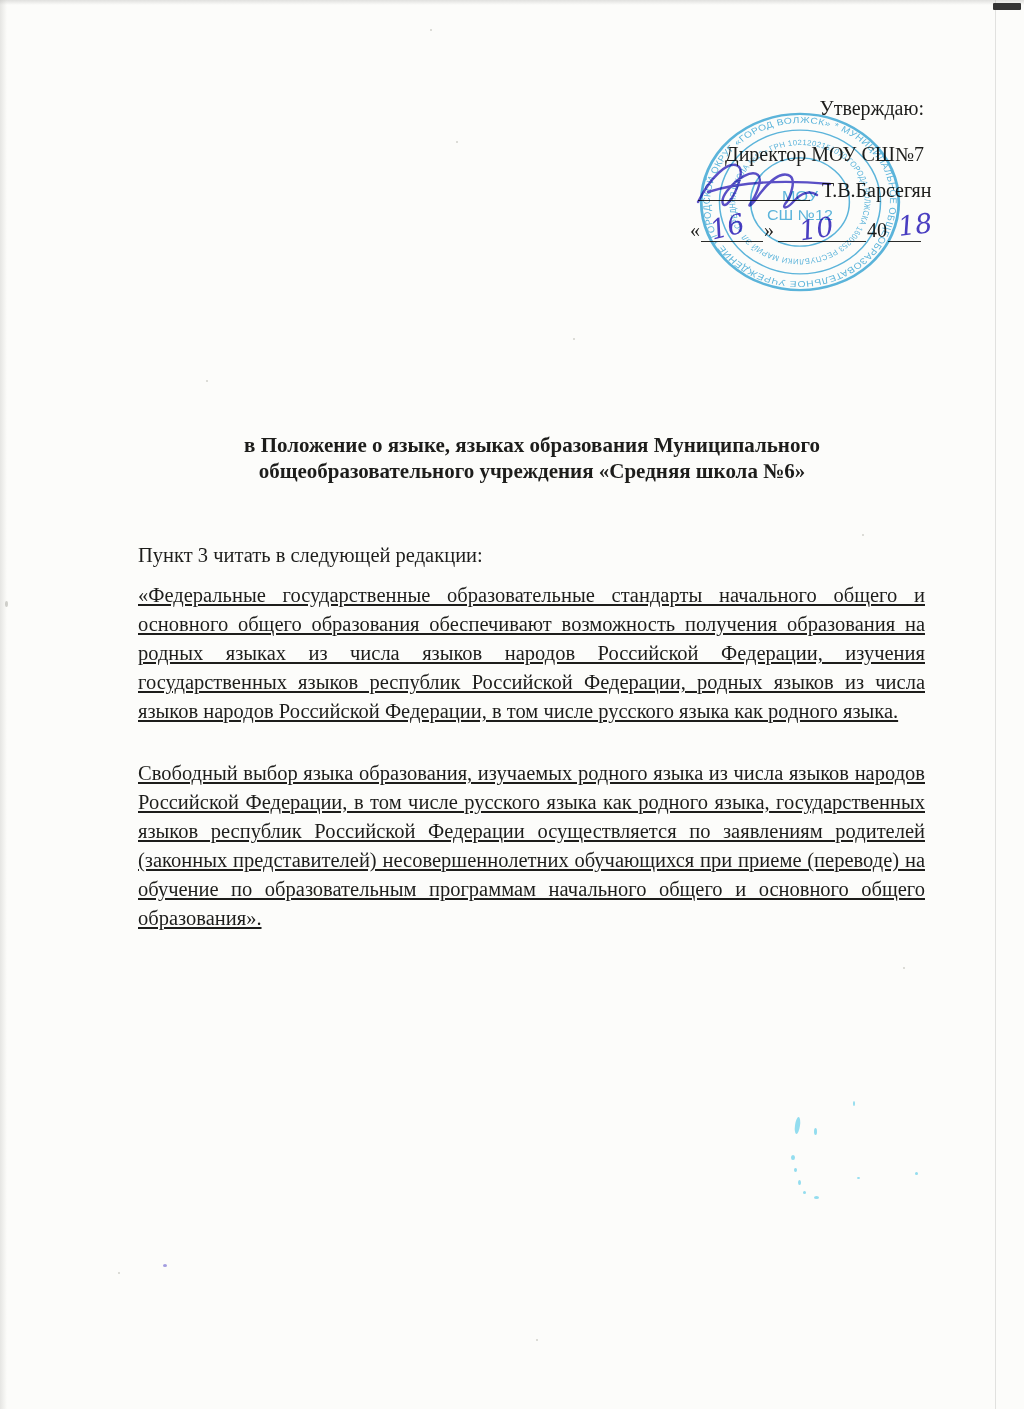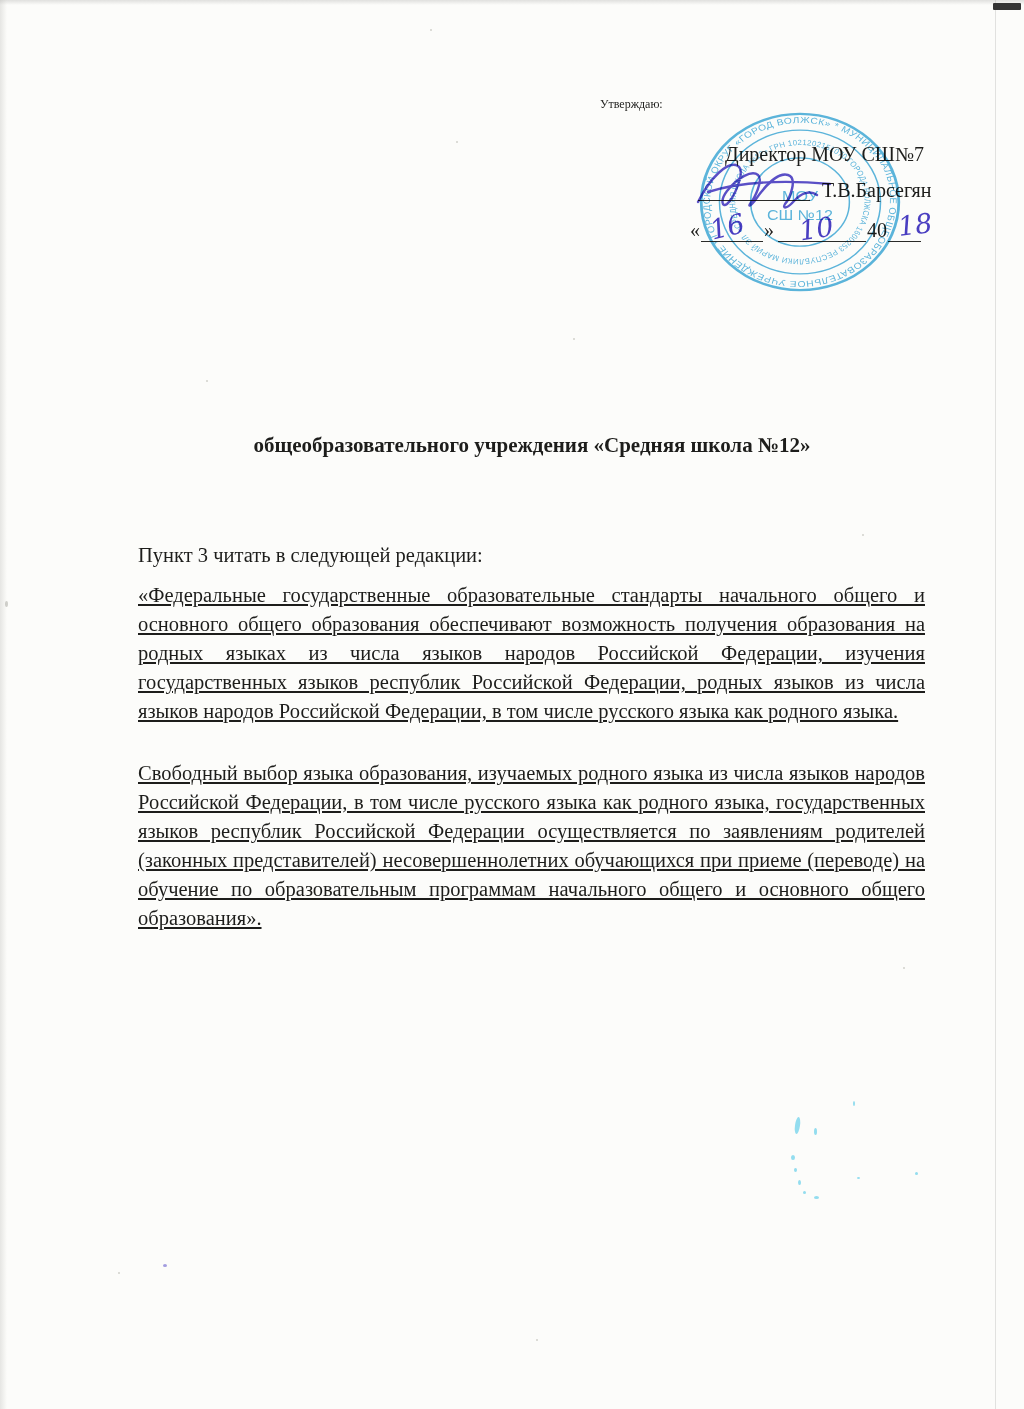--- a/index.html
+++ b/index.html
@@ -13,21 +13,21 @@
   .edge-left { position:absolute; left:0; top:0; width:7px; height:100%;
     background:linear-gradient(to right, rgba(150,150,145,0.22), rgba(150,150,145,0)); }
   .edge-top { position:absolute; left:0; top:0; width:100%; height:5px;
     background:linear-gradient(to bottom, rgba(190,190,188,0.45), rgba(190,190,188,0)); }
   .scan-line { position:absolute; left:995px; top:0; width:1px; height:100%;
     background:rgba(185,185,182,0.4); }
   .corner-bar { position:absolute; left:993px; top:3px; width:28px; height:7px;
     background:#343434; border-radius:1px; }
 
   
-  .approve   { position:absolute; top:97px;  left:600px; width:324px; font-size:12px; }
+  .approve   { position:absolute; top:97px;  left:600px; width:324px; text-align:right; font-size:20px; }
   .director  { position:absolute; top:143px; left:600px; width:324px; text-align:right; font-size:20px; }
   .sig-row   { position:absolute; top:178px; left:698px; display:flex; align-items:flex-end; }
   .sig-blank { display:inline-block; width:112px; height:22px; border-bottom:1.6px solid #2b2b29; }
   .sig-name  { font-size:20px; margin-left:12px; line-height:22px; }
   .date-row  { position:absolute; top:218px; left:689px; display:flex; align-items:flex-end; font-size:20px; line-height:24px; }
   .blank     { display:inline-block; height:23px; border-bottom:1.6px solid #2b2b29; }
   .b1 { width:62px; } .b2 { width:88px; margin-left:3px; } .b3 { width:33px; }
   .q  { padding:0 1px; }
 
   
@@ -113,21 +113,22 @@
       <textPath href="#outerArc" textLength="520" lengthAdjust="spacingAndGlyphs">ГОРОДСКОЙ ОКРУГ «ГОРОД ВОЛЖСК» * МУНИЦИПАЛЬНОЕ ОБЩЕОБРАЗОВАТЕЛЬНОЕ УЧРЕЖДЕНИЕ *</textPath>
     </text>
     <text font-size="8" letter-spacing="0.3">
       <textPath href="#innerArc" textLength="372" lengthAdjust="spacingAndGlyphs">«СРЕДНЯЯ ШКОЛА №12» ГРН 1021202151070 ГОРОДА ВОЛЖСКА 1600253 РЕСПУБЛИКИ МАРИЙ ЭЛ</textPath>
     </text>
     <text x="95" y="94" text-anchor="middle" font-size="15">МОУ</text>
     <text x="95" y="114" text-anchor="middle" font-size="15">СШ №12</text>
   </svg>
 
   <div class="subtitle">
-    <div>общеобразовательного учреждения «Средняя школа №12»</div>
+    <div>в Положение о языке, языках образования Муниципального</div>
+    <div>общеобразовательного учреждения «Средняя школа №6»</div>
   </div>
 
   <div class="intro">Пункт 3 читать в следующей редакции:</div>
   <div class="para p1">«Федеральные государственные образовательные стандарты начального общего и основного общего образования обеспечивают возможность получения образования на родных языках из числа языков народов Российской Федерации, изучения государственных языков республик Российской Федерации, родных языков из числа языков народов Российской Федерации, в том числе русского языка как родного языка.</div>
   <div class="para p2">Свободный выбор языка образования, изучаемых родного языка из числа языков народов Российской Федерации, в том числе русского языка как родного языка, государственных языков республик Российской Федерации осуществляется по заявлениям родителей (законных представителей) несовершеннолетних обучающихся при приеме (переводе) на обучение по образовательным программам начального общего и основного общего образования».</div>
 
   <div class="speck g" style="left:5px;top:601px;width:3px;height:6px;"></div>
   <div class="speck g" style="left:430px;top:29px;width:2px;height:2px;"></div>
   <div class="speck g" style="left:456px;top:141px;width:2px;height:2px;"></div>
   <div class="speck g" style="left:206px;top:380px;width:2px;height:2px;"></div>

